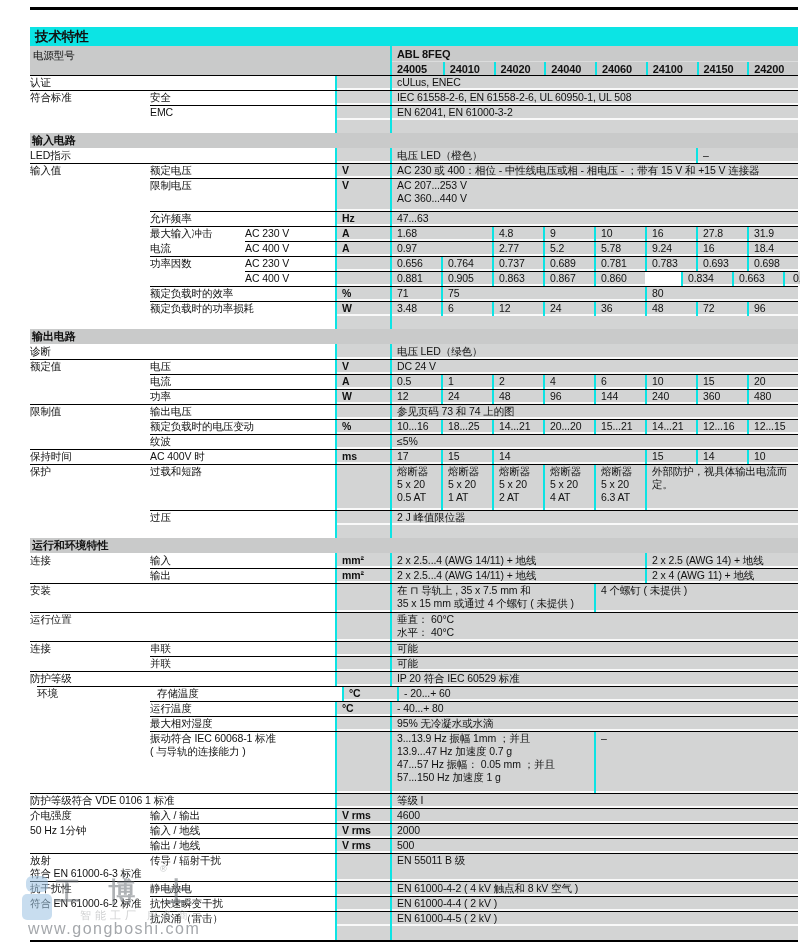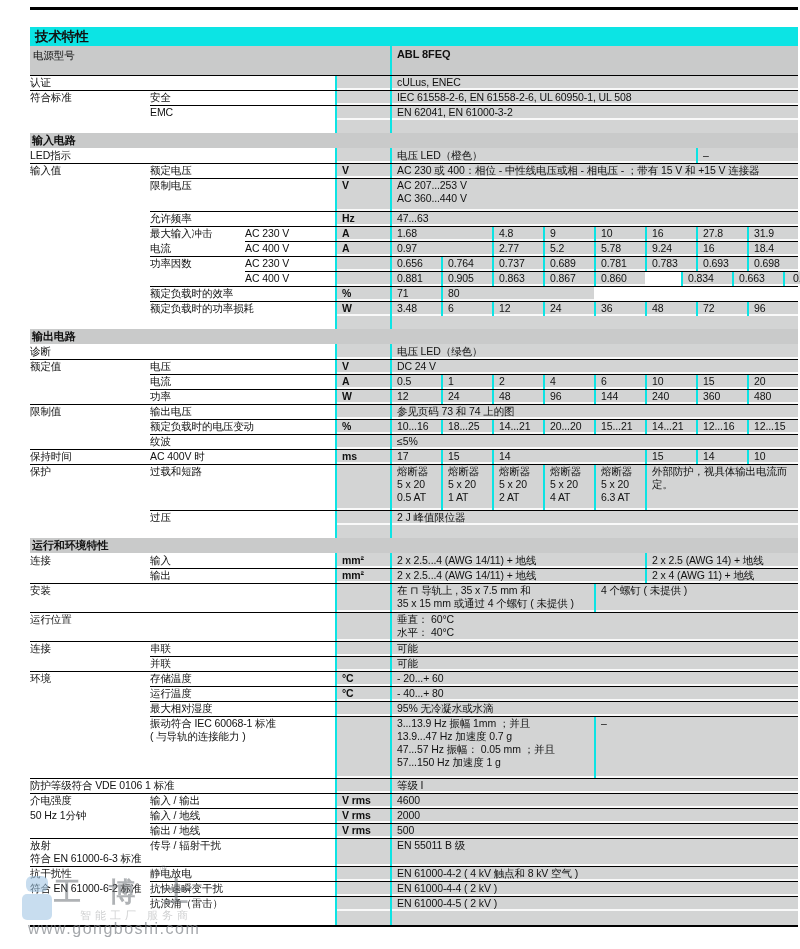--- a/index.html
+++ b/index.html
@@ -62,20 +62,30 @@
 <div class="page">
   <div class="topline"></div>
   <div class="titlebar">技术特性</div>
 
   <div class="tbl">
     <div class="hdr">
       <div class="hdr-label">电源型号</div>
       <div class="hdr-unit"></div>
       <div class="hdr-vals">
         <div class="hdr-family">ABL 8FEQ</div>
+        <div class="hdr-models" id="hdr-models">
+            <div class="hdr-m">24005</div>
+            <div class="hdr-m">24010</div>
+            <div class="hdr-m">24020</div>
+            <div class="hdr-m">24040</div>
+            <div class="hdr-m">24060</div>
+            <div class="hdr-m">24100</div>
+            <div class="hdr-m">24150</div>
+            <div class="hdr-m">24200</div>
+          </div>
       </div>
     </div>
     <div id="rows">
         <div class="row" style="height: 15px;">
           <div class="hl" style="left: 0px;"></div>
           <div class="lab" style="width: 305px;">认证</div>
           <div class="unit"></div>
           <div class="vals">
             <div class="vc" style="flex: 0 0 100%;">cULus, ENEC</div>
           </div>
@@ -208,20 +218,21 @@
             <div class="vc" style="flex: 0 0 12.5%; padding-left: 8px;">0.671</div>
           </div>
         </div>
         <div class="row" style="height: 15px;">
           <div class="hl" style="left: 120px;"></div>
           <div class="lab" style="width: 120px;"></div>
           <div class="lab" style="width: 185px;">额定负载时的效率</div>
           <div class="unit">%</div>
           <div class="vals">
             <div class="vc" style="flex: 0 0 12.5%;">71</div>
+            <div class="vc" style="flex: 0 0 50%;">75</div>
             <div class="vc" style="flex: 0 0 37.5%;">80</div>
           </div>
         </div>
         <div class="row" style="height: 15px;">
           <div class="hl" style="left: 120px;"></div>
           <div class="lab" style="width: 120px;"></div>
           <div class="lab" style="width: 185px;">额定负载时的功率损耗</div>
           <div class="unit">W</div>
           <div class="vals">
             <div class="vc" style="flex: 0 0 12.5%;">3.48</div>
@@ -430,20 +441,28 @@
           <div class="hl" style="left: 120px;"></div>
           <div class="lab" style="width: 120px;"></div>
           <div class="lab" style="width: 185px;">并联</div>
           <div class="unit"></div>
           <div class="vals">
             <div class="vc" style="flex: 0 0 100%;">可能</div>
           </div>
         </div>
         <div class="row" style="height: 15px;">
           <div class="hl" style="left: 0px;"></div>
+          <div class="lab" style="width: 305px;">防护等级</div>
+          <div class="unit"></div>
+          <div class="vals">
+            <div class="vc" style="flex: 0 0 100%;">IP 20 符合 IEC 60529 标准</div>
+          </div>
+        </div>
+        <div class="row" style="height: 15px; margin-left: 7px;">
+          <div class="hl" style="left: 0px;"></div>
           <div class="lab" style="width: 120px;">环境</div>
           <div class="lab" style="width: 185px;">存储温度</div>
           <div class="unit">°C</div>
           <div class="vals">
             <div class="vc" style="flex: 0 0 100%;">- 20...+ 60</div>
           </div>
         </div>
         <div class="row" style="height: 15px;">
           <div class="hl" style="left: 120px;"></div>
           <div class="lab" style="width: 120px;"></div>

